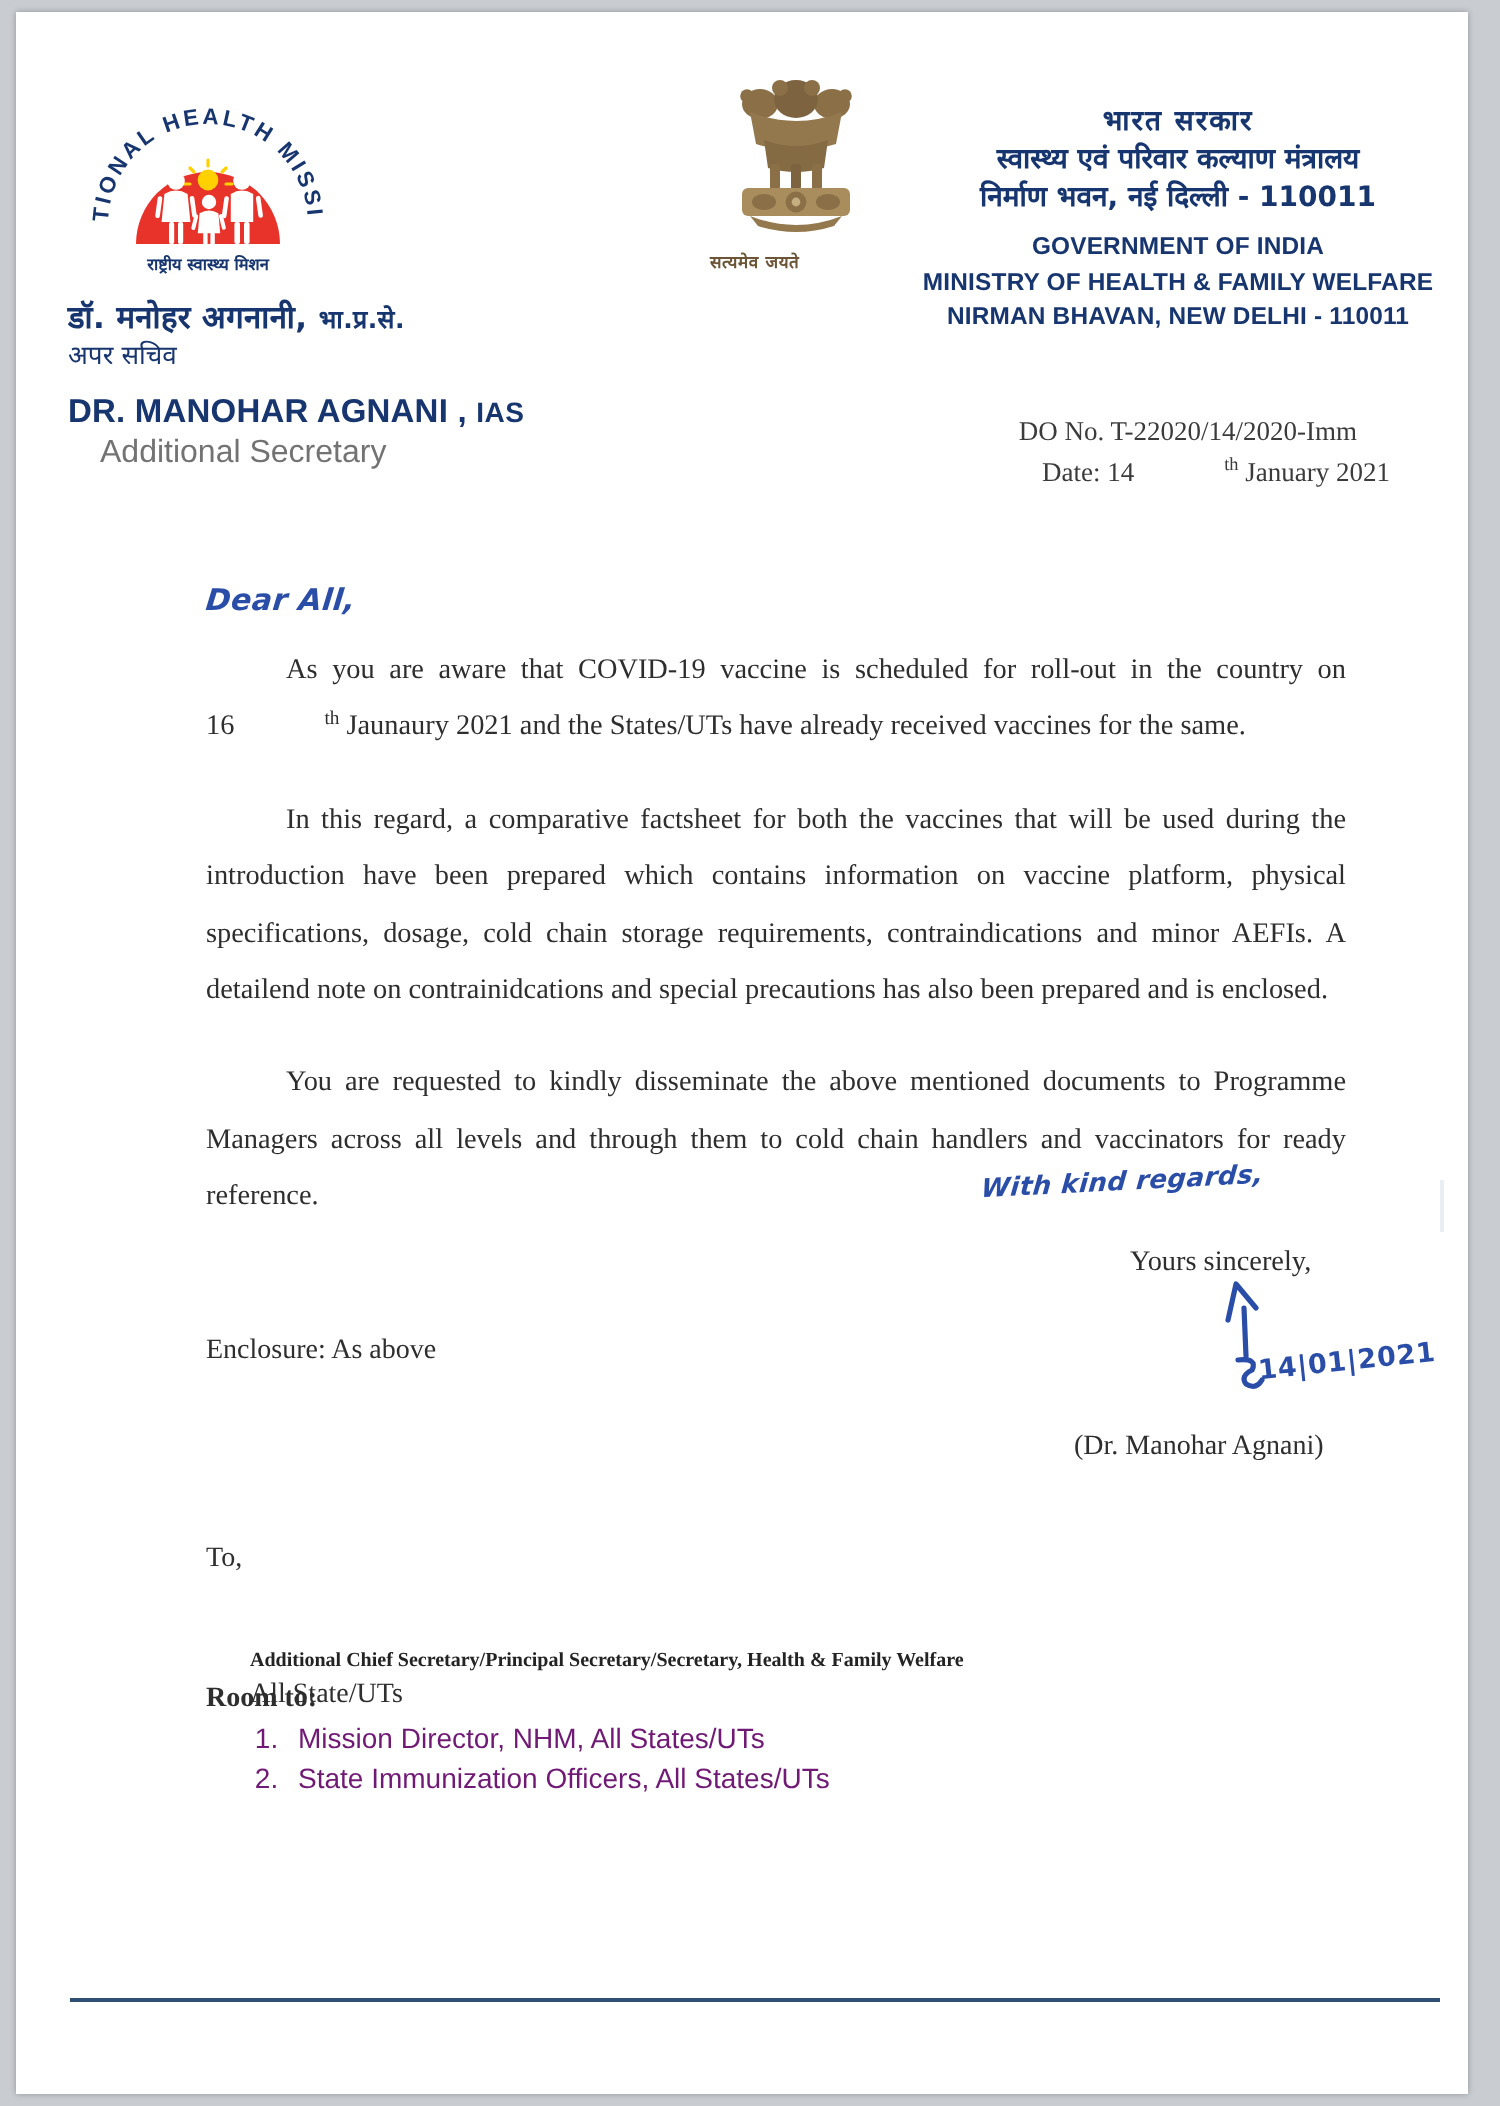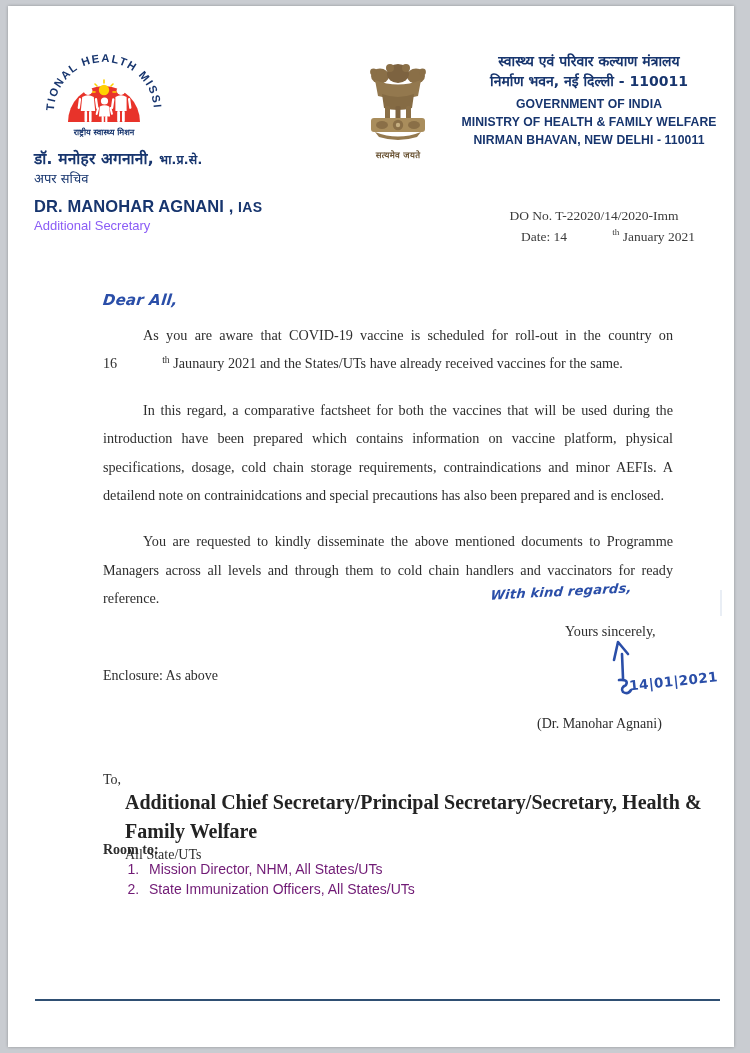--- a/index.html
+++ b/index.html
@@ -68,33 +68,34 @@
     font-family: "Liberation Sans", sans-serif;
     font-size: 16.5px;
     font-weight: 700;
     color: #17356e;
     margin-top: 8px;
     letter-spacing: .1px;
   }
   .officer-en-name .ias { font-size: 14px; font-weight: 700; letter-spacing: .3px; }
   .officer-en-desig {
     font-family: "Liberation Sans", sans-serif;
-    font-size: 13px;
-    color: #8b5cf6;
+    font-size: 16px;
+    color: #737373;
     margin-top: 2px;
+    margin-left: 16px;
   }
 
   
   .emblem {
     position: absolute;
     left: 347px;
-    top: 50px;
+    top: 26px;
     width: 86px;
     height: 108px;
-    text-align: center;
+    text-align: left;
   }
   .emblem svg { display:block; margin: 0 auto; }
   .emblem-motto {
     font-family: "DejaVu Sans", sans-serif;
     font-size: 8.5px;
     color: #6b5536;
     font-weight: 700;
     margin-top: 1px;
     letter-spacing: .3px;
   }
@@ -231,22 +232,22 @@
 
   
   .to-block { position: absolute; left: 95px; top: 766px; }
   .to-label, .copy-label {
     font-family: "Liberation Serif", serif;
     font-size: 14px; color: #2e2e2e;
   }
   .copy-label { font-weight: 700; }
   .to-line1 {
     font-family: "Liberation Serif", serif;
-    font-size: 20px; font-weight: 700; color: #232323;
-    margin-left: 22px; line-height: 1.45;
+    font-size: 10px; font-weight: 700; color: #232323;
+    margin-left: 22px; line-height: 1.45; margin-top: 36px;
   }
   .to-line2 {
     font-family: "Liberation Serif", serif;
     font-size: 14px; color: #2e2e2e;
     margin-left: 22px; line-height: 1.35;
   }
   .copy-block { position: absolute; left: 95px; top: 836px; }
   ol.copy-list {
     margin: 1px 0 0 0;
     padding-left: 40px;
@@ -381,20 +382,21 @@
           <ellipse cx="27" cy="69" rx="6" ry="4" fill="#8a6f47"></ellipse>
           <ellipse cx="59" cy="69" rx="6" ry="4" fill="#8a6f47"></ellipse>
 
           <path d="M 20 76 q 23 9 46 0 l -4 5 q -19 6 -38 0 z" fill="#94794f"></path>
         </g>
       </svg>
       <div class="emblem-motto">सत्यमेव जयते</div>
     </div>
 
     <div class="ministry">
+      <div class="min-hi1">भारत सरकार</div>
       <div class="min-hi2">स्वास्थ्य एवं परिवार कल्याण मंत्रालय</div>
       <div class="min-hi3">निर्माण भवन, नई दिल्ली - 110011</div>
       <div class="min-en">
         <div>GOVERNMENT OF INDIA</div>
         <div>MINISTRY OF HEALTH &amp; FAMILY WELFARE</div>
         <div>NIRMAN BHAVAN, NEW DELHI - 110011</div>
       </div>
     </div>
 
     <div class="do-block">

